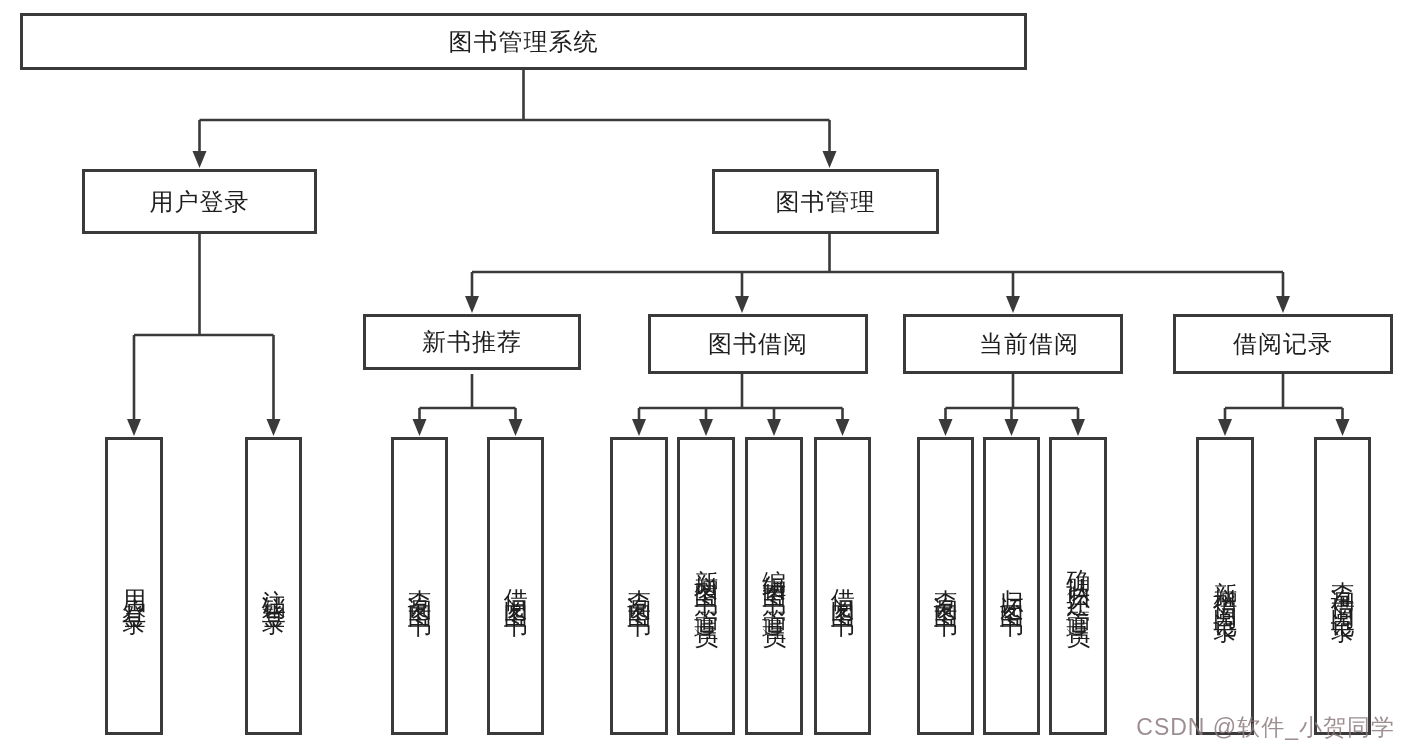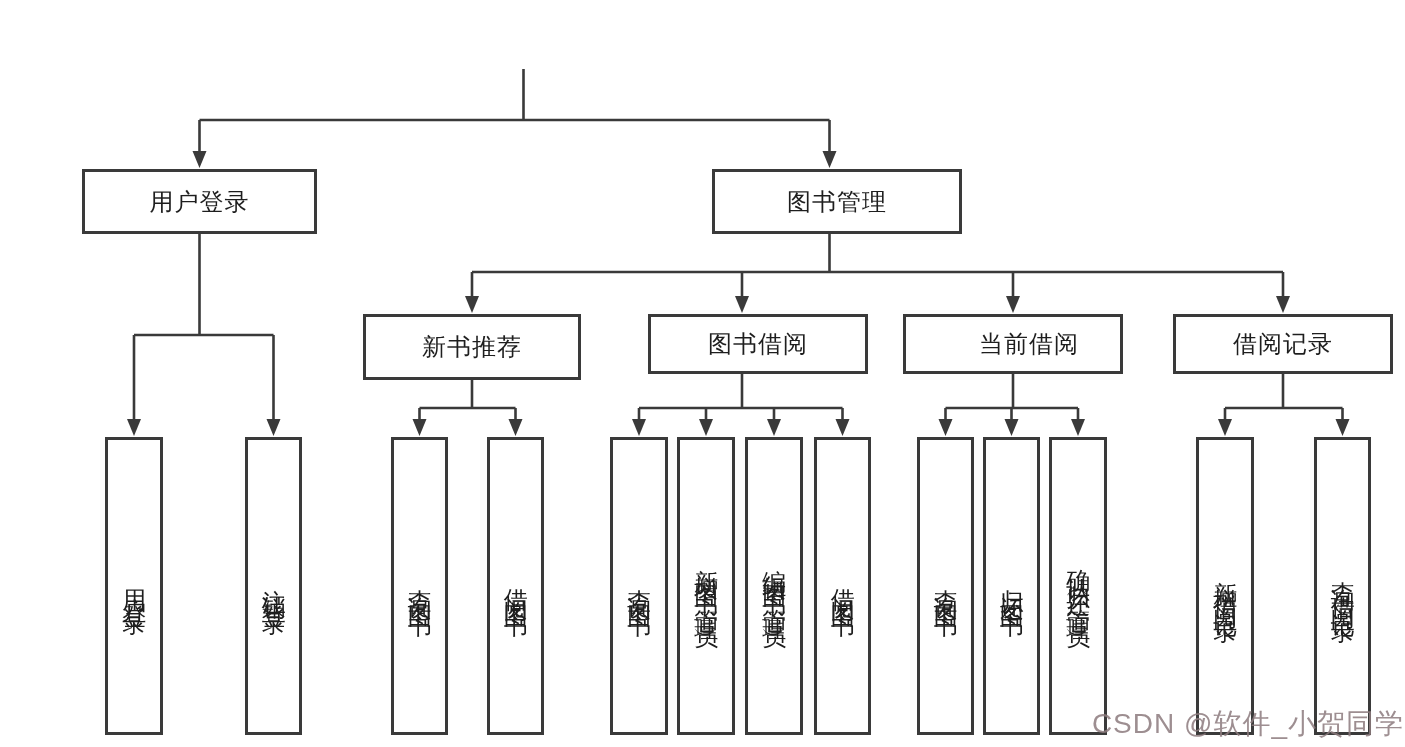--- a/index.html
+++ b/index.html
@@ -36,23 +36,23 @@
   .vnode .label {
     writing-mode: vertical-rl;
     text-orientation: mixed;
     font-size: 24px;
     letter-spacing: 8px;
     line-height: 1.1;
     white-space: nowrap;
   }
   .watermark {
     position: absolute;
-    right: 1px;
+    right: 10px;
     bottom: 4px;
-    font-size: 28px;
+    font-size: 23px;
     color: #8d7b7e;
     opacity: 0.85;
     letter-spacing: 1px;
     z-index: 10;
     white-space: nowrap;
   }
 </style>
 </head>
 <body>
 
@@ -91,29 +91,32 @@
       <polygon points="767,419 781,419 774,436"></polygon>
       <polygon points="835.5,419 849.5,419 842.5,436"></polygon>
       <polygon points="938.5,419 952.5,419 945.5,436"></polygon>
       <polygon points="1004.5,419 1018.5,419 1011.5,436"></polygon>
       <polygon points="1071,419 1085,419 1078,436"></polygon>
       <polygon points="1218,419 1232,419 1225,436"></polygon>
       <polygon points="1335.5,419 1349.5,419 1342.5,436"></polygon>
     </g>
   </svg>
 
+  <div class="node hnode" style="left:20px; top:13px; width:1007px; height:57px;">
+    <span class="label">图书管理系统</span>
+  </div>
 
   <div class="node hnode" style="left:82px; top:169px; width:235px; height:65px;">
     <span class="label">用户登录</span>
   </div>
-  <div class="node hnode" style="left:712px; top:169px; width:250px; height:65px;">
+  <div class="node hnode" style="left:712px; top:169px; width:227px; height:65px;">
     <span class="label">图书管理</span>
   </div>
 
-  <div class="node hnode" style="left:363px; top:314px; width:218px; height:66px;">
+  <div class="node hnode" style="left:363px; top:314px; width:218px; height:56px;">
     <span class="label">新书推荐</span>
   </div>
   <div class="node hnode" style="left:632px; top:314px; width:220px; height:60px;margin-left:16px;">
     <span class="label">图书借阅</span>
   </div>
   <div class="node hnode" style="left:903px; top:314px; width:220px; height:60px;padding-left:32px;">
     <span class="label">当前借阅</span>
   </div>
   <div class="node hnode" style="left:1173px; top:314px; width:220px; height:60px;">
     <span class="label">借阅记录</span>

